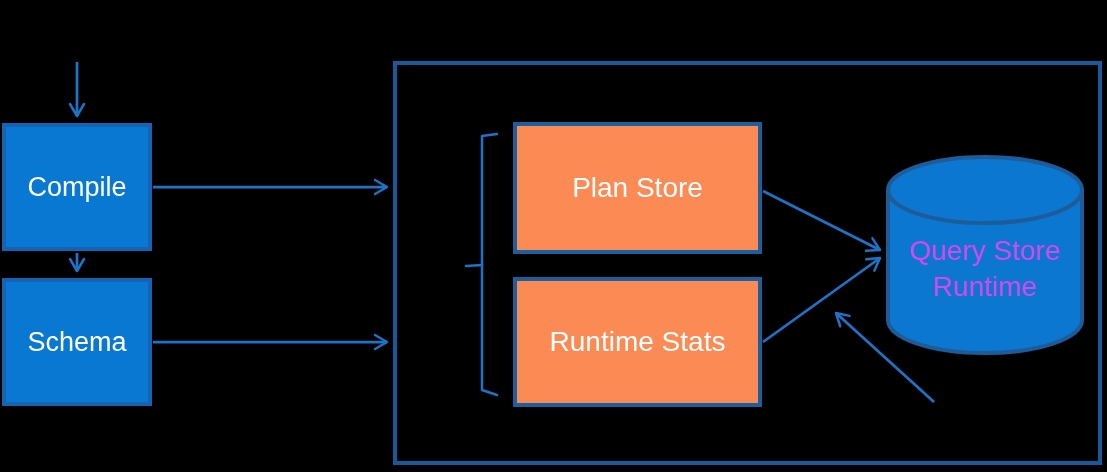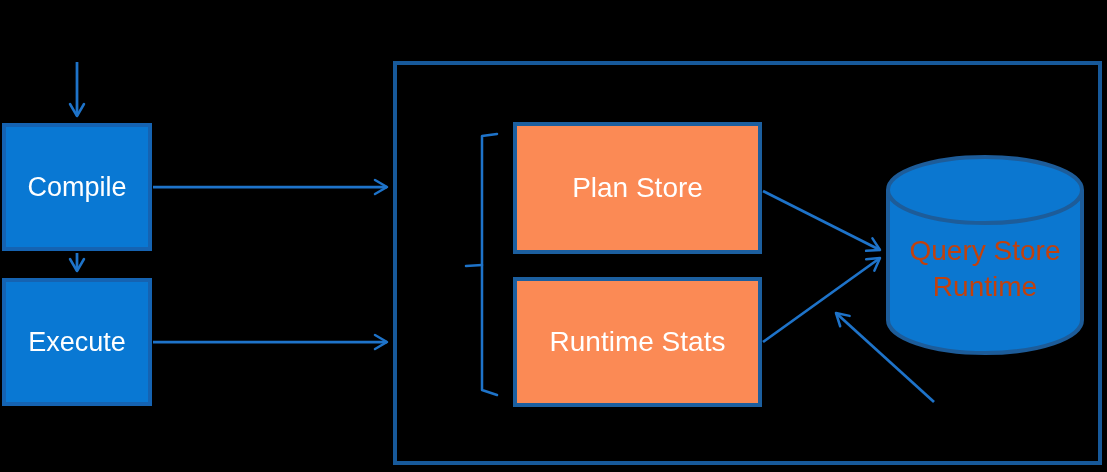--- a/index.html
+++ b/index.html
@@ -55,37 +55,37 @@
     height: 472px;
     pointer-events: none;
     z-index: 4;
   }
   .cyl-label {
     position: absolute;
     left: 888px;
     top: 233px;
     width: 194px;
     text-align: center;
-    color: #c2410c;
+    color: #d946ef;
     font-size: 28px;
     line-height: 36px;
     z-index: 5;
   }
   .cyl-label span { display: block; }
 </style>
 </head>
 <body>
 
 <div class="stage">
 
   <div class="node blue-node" id="compile-node">
     <span>Compile</span>
   </div>
   <div class="node blue-node" id="execute-node">
-    <span>Execute</span>
+    <span>Schema</span>
   </div>
 
   <div class="container-box"></div>
 
   <div class="node orange-node" id="plan-store-node">
     <span>Plan Store</span>
   </div>
   <div class="node orange-node" id="runtime-stats-node">
     <span>Runtime Stats</span>
   </div>

